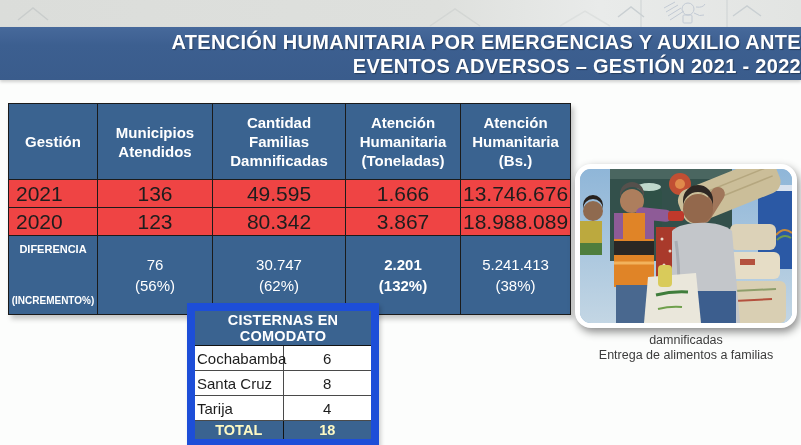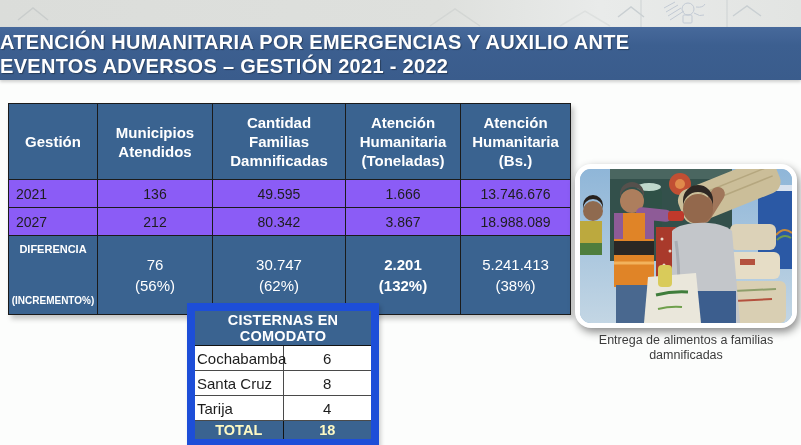--- a/index.html
+++ b/index.html
@@ -23,21 +23,21 @@
     background: linear-gradient(90deg, #DBDDDA 0%, #DEE0DD 55%, #E9EBEA 75%, #E2E4E2 100%);
   }
   .top-strip svg { display:block; }
   
   .banner {
     position: absolute; left: 0; top: 27px;
     width: 801px; height: 53px;
     background: linear-gradient(180deg, #47699B 0%, #3C5F90 35%, #3A5C8C 100%);
     box-shadow: 0 2px 3px rgba(0,0,0,0.18);
     color: #ffffff;
-    text-align: left;
+    text-align: right;
     padding-top: 3px;
   }
   .banner .t-line {
     font-size: 20px; line-height: 24px; font-weight: bold;
     letter-spacing: 0.3px;
     text-shadow: 1px 1px 1px rgba(0,0,0,0.35);
     white-space: nowrap;
   }
   
   table { border-collapse: collapse; table-layout: fixed; position: absolute; }
@@ -52,23 +52,23 @@
     text-align: center;
     vertical-align: middle;
   }
   .main-table th {
     background: #3A6390;
     color: #ffffff;
     font-size: 15px; line-height: 19px; font-weight: bold;
     height: 76px;
   }
   .main-table td {
-    font-size: 14px;
+    font-size: 21px;
     color: #1d1d1d;
-    background: #8b5cf6;
+    background: #ef4444;
     height: 28px;
   }
   .main-table td.year-cell { text-align: left; padding-left: 7px; }
   .main-table tr.diff-row td {
     background: #3A6390;
     color: #ffffff;
     height: 48px;
     font-size: 15px; line-height: 21px;
   }
   .main-table tr.diff-row td.diff-label {
@@ -169,22 +169,22 @@
     </thead>
     <tbody>
       <tr>
         <td class="year-cell">2021</td>
         <td>136</td>
         <td>49.595</td>
         <td>1.666</td>
         <td>13.746.676</td>
       </tr>
       <tr>
-        <td class="year-cell">2027</td>
-        <td>212</td>
+        <td class="year-cell">2020</td>
+        <td>123</td>
         <td>80.342</td>
         <td>3.867</td>
         <td>18.988.089</td>
       </tr>
       <tr class="diff-row">
         <td class="diff-label">
           <div>DIFERENCIA</div>
           <div class="sub">(INCREMENTO%)</div>
         </td>
         <td>
@@ -301,17 +301,17 @@
       <path d="M96,72 q4,30 2,50" fill="none" stroke="#A9ADB3" stroke-width="3"></path>
       <rect x="98" y="122" width="58" height="32" fill="#3C5E8E"></rect>
 
       <path d="M68,108 L116,104 L121,154 L64,154 Z" fill="#EAE7DB"></path>
       <path d="M76,126 q16,-4 32,-3" fill="none" stroke="#3F7D3B" stroke-width="3"></path>
       <path d="M78,140 q12,-3 24,-2" fill="none" stroke="#6FA04C" stroke-width="2"></path>
       <rect x="78" y="96" width="14" height="22" rx="4" fill="#D9CB5A"></rect>
     </svg>
   </div>
   <div class="photo-caption">
+    <div>damnificadas</div>
     <div>Entrega de alimentos a familias</div>
-    <div>damnificadas</div>
   </div>
 
 </div>
 
 </body></html>

